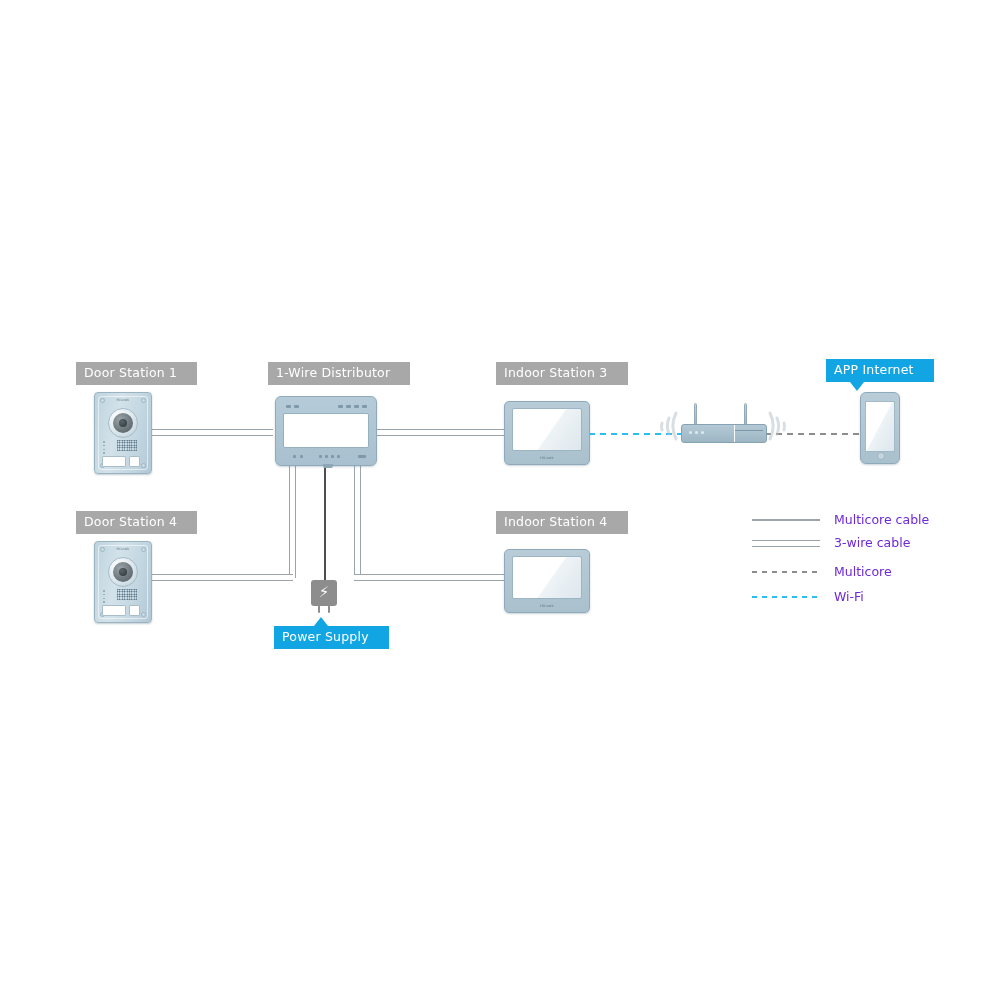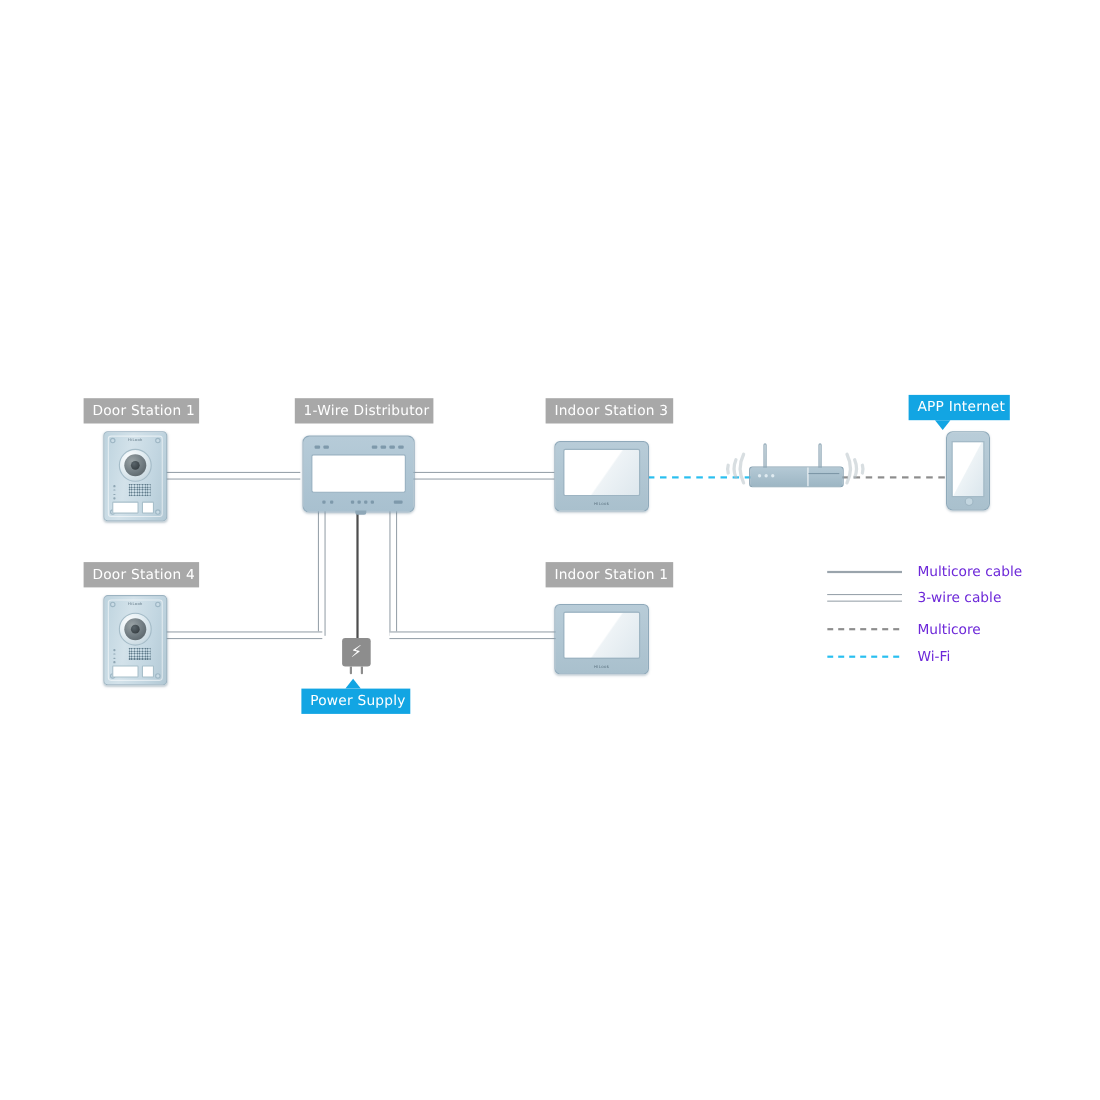--- a/index.html
+++ b/index.html
@@ -9,21 +9,21 @@
     position:relative;overflow:hidden;
   }
   #stage{position:absolute;left:0;top:0;width:1000px;height:1000px;}
 
   
   .tag{
     position:absolute;
     color:#ffffff;
     font-size:12.5px;
     line-height:18px;
-    padding:2px 4px 3px 8px;
+    padding:2px 20px 3px 8px;
     white-space:nowrap;
     letter-spacing:0.2px;
   }
   .tag.gray{background:#a8a8a8;}
   .tag.blue{background:#12a5e3;}
   .tag .tail{
     position:absolute;
     width:0;height:0;
     border-left:7px solid transparent;
     border-right:7px solid transparent;
@@ -211,21 +211,21 @@
   <div class="tag blue" style="left:826px;top:359px;">
     <span>APP Internet</span>
     <span class="tail" style="left:24px;"></span>
   </div>
 
   <div class="tag gray" style="left:76px;top:511px;">
     <span>Door Station 4</span>
   </div>
 
   <div class="tag gray" style="left:496px;top:511px;">
-    <span>Indoor Station 1</span>
+    <span>Indoor Station 4</span>
   </div>
 
   <div class="tag blue" style="left:274px;top:626px;">
     <span>Power Supply</span>
     <span class="tail" style="left:40px;top:-9px;bottom:auto;border-top:none;border-bottom:9px solid #12a5e3;"></span>
   </div>
 
   <div class="door" style="left:94px;top:392px;">
     <div class="scr"></div>
     <div class="brand">HiLook</div>

